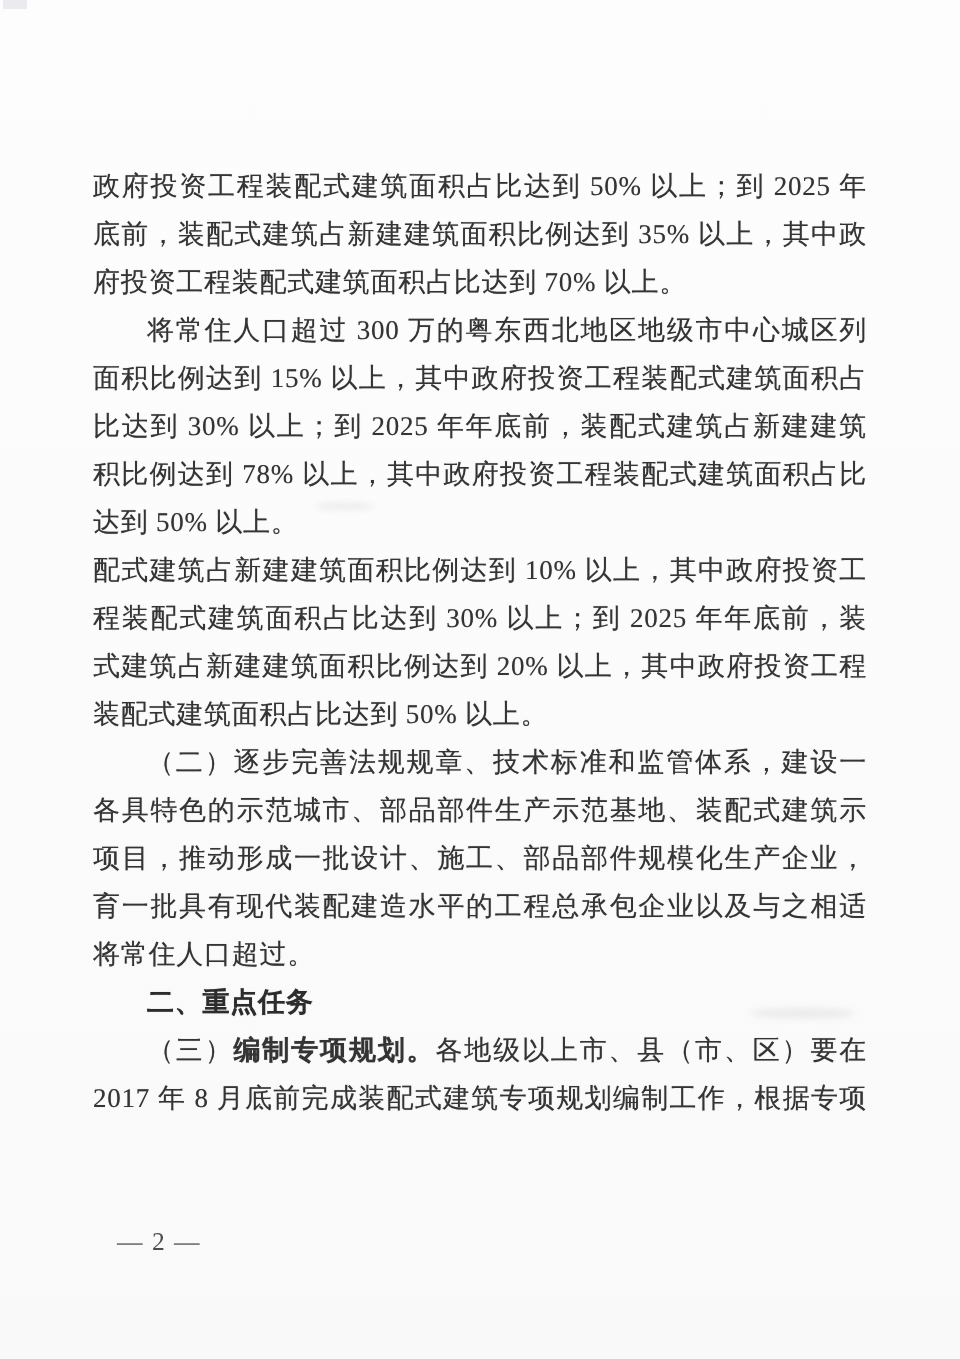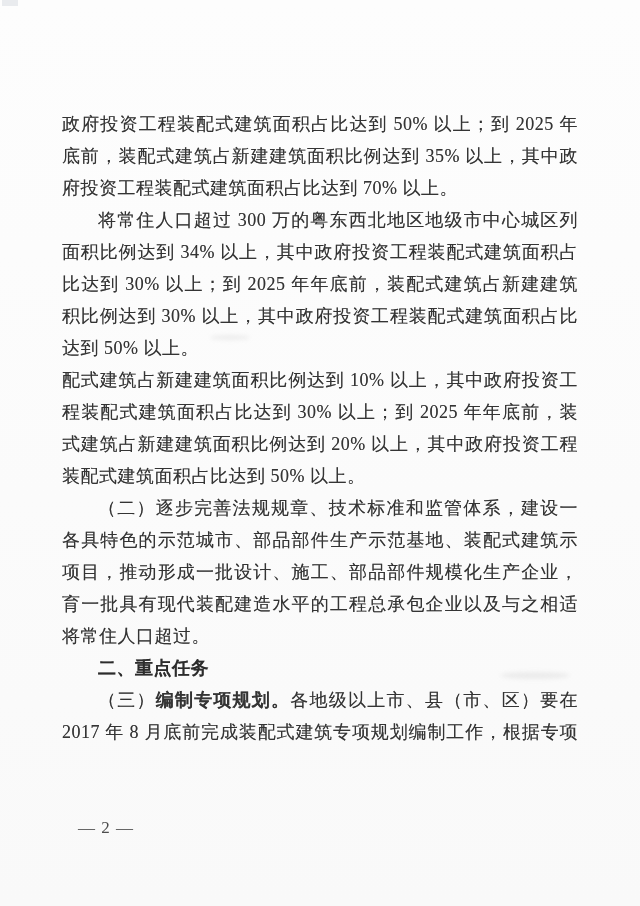--- a/index.html
+++ b/index.html
@@ -58,23 +58,23 @@
   <div class="smudge s2"></div>
 
   <div class="doc">
       <div class="block paragraph">
         <div class="line just">政府投资工程装配式建筑面积占比达到 50% 以上；到 2025 年年</div>
         <div class="line just">底前，装配式建筑占新建建筑面积比例达到 35% 以上，其中政</div>
         <div class="line">府投资工程装配式建筑面积占比达到 70% 以上。</div>
       </div>
       <div class="block paragraph">
         <div class="line just ind">将常住人口超过 300 万的粤东西北地区地级市中心城区列为</div>
-        <div class="line just">面积比例达到 34% 以上，其中政府投资工程装配式建筑面积占</div>
+        <div class="line just">面积比例达到 15% 以上，其中政府投资工程装配式建筑面积占</div>
         <div class="line just">比达到 30% 以上；到 2025 年年底前，装配式建筑占新建建筑面</div>
-        <div class="line just">积比例达到 30% 以上，其中政府投资工程装配式建筑面积占比</div>
+        <div class="line just">积比例达到 78% 以上，其中政府投资工程装配式建筑面积占比</div>
         <div class="line">达到 50% 以上。</div>
       </div>
       <div class="block paragraph">
         <div class="line just">配式建筑占新建建筑面积比例达到 10% 以上，其中政府投资工</div>
         <div class="line just">程装配式建筑面积占比达到 30% 以上；到 2025 年年底前，装配</div>
         <div class="line just">式建筑占新建建筑面积比例达到 20% 以上，其中政府投资工程</div>
         <div class="line">装配式建筑面积占比达到 50% 以上。</div>
       </div>
       <div class="block paragraph">
         <div class="line just ind">（二）逐步完善法规规章、技术标准和监管体系，建设一批</div>

